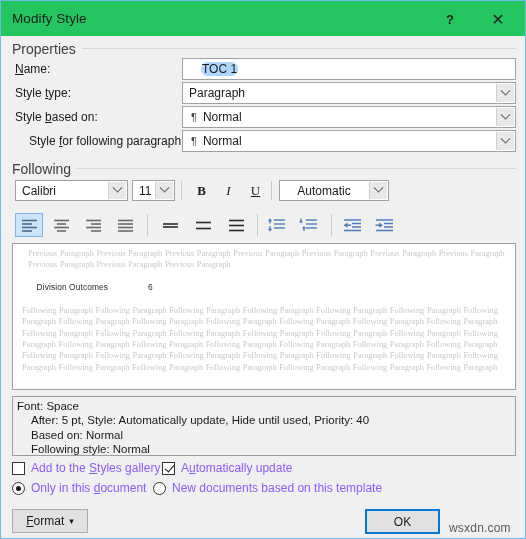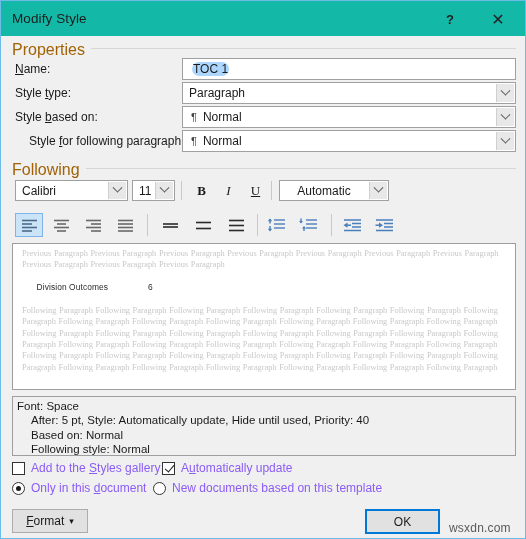--- a/index.html
+++ b/index.html
@@ -14,54 +14,54 @@
     position: relative;
     width: 526px; height: 539px;
     background: #f0f0f0;
     border: 1px solid #6cbbe8;
     border-top: none;
     overflow: hidden;
   }
   
   #titlebar {
     height: 36px;
-    background: #14b8a6;
+    background: #22c55e;
     border-top: 1px solid #6cbbe8;
     display: flex; align-items: center;
     position: relative;
   }
   #title-text {
     font-size: 13.5px; color: #1c1c1c;
     margin-left: 11px; letter-spacing: .1px;
   }
   .tb-btn {
     position: absolute; top: 0; height: 36px; width: 42px;
     display: flex; align-items: center; justify-content: center;
     font-size: 14px; color: #222;
   }
   #help-btn { right: 54px; font-weight: bold; font-size: 13px;}
   #close-btn { right: 6px; font-size: 16px; font-weight: 300; }
   .group-title {
-    position: absolute; font-size: 16px; color: #a16207; background: #f0f0f0;
+    position: absolute; font-size: 14px; color: #404040; background: #f0f0f0;
     padding-right: 6px; z-index: 2;
   }
   .group-line {
     position: absolute; height: 1px; background: #d6d6d6;
   }
   
   .lbl { position: absolute; font-size: 12px; color: #1a1a1a; }
   .lbl u { text-decoration: underline; }
   .field {
     position: absolute; background: #ffffff;
     border: 1px solid #a0a0a0; display: flex; align-items: center;
     font-size: 12px; color: #1a1a1a;
   }
   .field .val { padding-left: 6px; white-space: nowrap; overflow: hidden; }
   .field .sel {
-    background: #add6ff; padding: 0 1px; margin-left: 9px; border-radius: 7px;
+    background: #add6ff; padding: 0 1px; margin-left: 18px; border-radius: 7px;
   }
   .arrow-box {
     position: absolute; right: 1px; top: 1px; bottom: 1px; width: 18px;
     background: #e8e8e8; border-left: 1px solid #cfcfcf;
     display: flex; align-items: center; justify-content: center;
   }
   .chev {
     width: 7px; height: 7px;
     border-right: 1.4px solid #5a5a5a; border-bottom: 1.4px solid #5a5a5a;
     transform: rotate(45deg) translate(-2px,-2px);
@@ -331,21 +331,21 @@
           <line x1="9" y1="4.5" x2="18" y2="4.5"></line>
         <line x1="9" y1="8" x2="18" y2="8"></line>
           <line x1="1" y1="11.5" x2="18" y2="11.5"></line>
         <line x1="0.5" y1="6.2" x2="4.5" y2="6.2"></line>
       </g>
       <path d="M8 6.2 L4 3.6 L4 8.8 Z" fill="#4a7ebb"></path>
     </svg>
   </div>
 
   <div id="preview">
-    <div class="ghost" style="padding-top:4px;">Previous Paragraph Previous Paragraph Previous Paragraph Previous Paragraph Previous Paragraph Previous Paragraph Previous Paragraph Previous Paragraph Previous Paragraph Previous Paragraph</div>
+    <div class="ghost" style="padding-top:4px;margin-left:6px;">Previous Paragraph Previous Paragraph Previous Paragraph Previous Paragraph Previous Paragraph Previous Paragraph Previous Paragraph Previous Paragraph Previous Paragraph Previous Paragraph</div>
     <div id="sample-line">
       <span>Division Outcomes</span><span style="display:inline-block;width:40px;"></span><span>6</span>
     </div>
     <div class="ghost" style="padding-top:3px;">Following Paragraph Following Paragraph Following Paragraph Following Paragraph Following Paragraph Following Paragraph Following Paragraph Following Paragraph Following Paragraph Following Paragraph Following Paragraph Following Paragraph Following Paragraph Following Paragraph Following Paragraph Following Paragraph Following Paragraph Following Paragraph Following Paragraph Following Paragraph Following Paragraph Following Paragraph Following Paragraph Following Paragraph Following Paragraph Following Paragraph Following Paragraph Following Paragraph Following Paragraph Following Paragraph Following Paragraph Following Paragraph Following Paragraph Following Paragraph Following Paragraph Following Paragraph Following Paragraph Following Paragraph Following Paragraph</div>
   </div>
 
   <div id="desc">
     <div>Font: Space</div>
     <div class="ind">After:  5 pt, Style: Automatically update, Hide until used, Priority: 40</div>
     <div class="ind">Based on: Normal</div>

